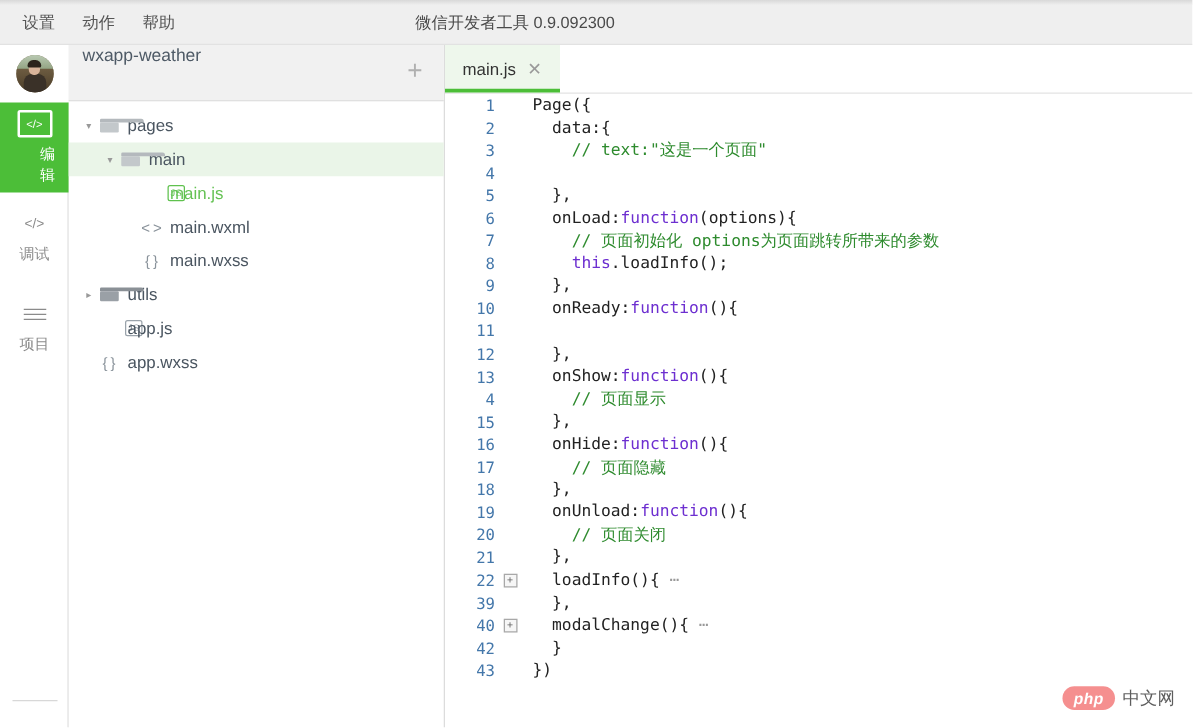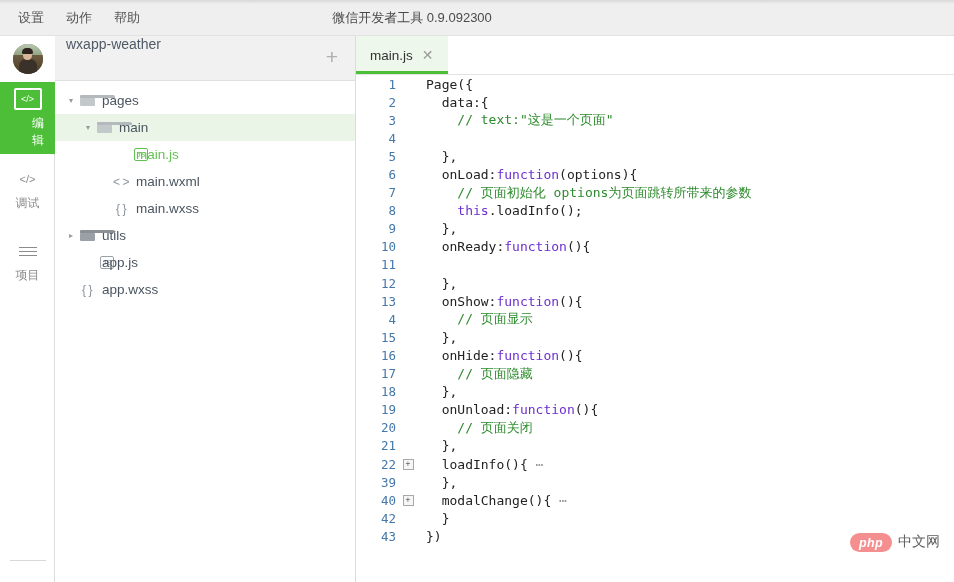--- a/index.html
+++ b/index.html
@@ -353,23 +353,23 @@
   .tk-kw   { color: #6d2fd0; }
   .tk-cm   { color: #2e8b2e; }
   .tk-bool { color: #1f6fe0; }
   .tk-this { color: #6d2fd0; }
   .tk-plain{ color: #222222; }
   .tk-ell  { color: #999999; }
 
   
   .watermark {
     position: absolute;
-    right: 14px; bottom: 30px;
-    display: flex;
-    align-items: flex-start;
+    right: 14px; bottom: 14px;
+    display: flex;
+    align-items: flex-end;
     gap: 6px;
     opacity: 0.95;
   }
   .wm-php {
     width: 42px; height: 19px;
     border-radius: 10px;
     background: #f58a8a;
     color: #ffffff;
     font-size: 12.5px;
     font-style: italic;

